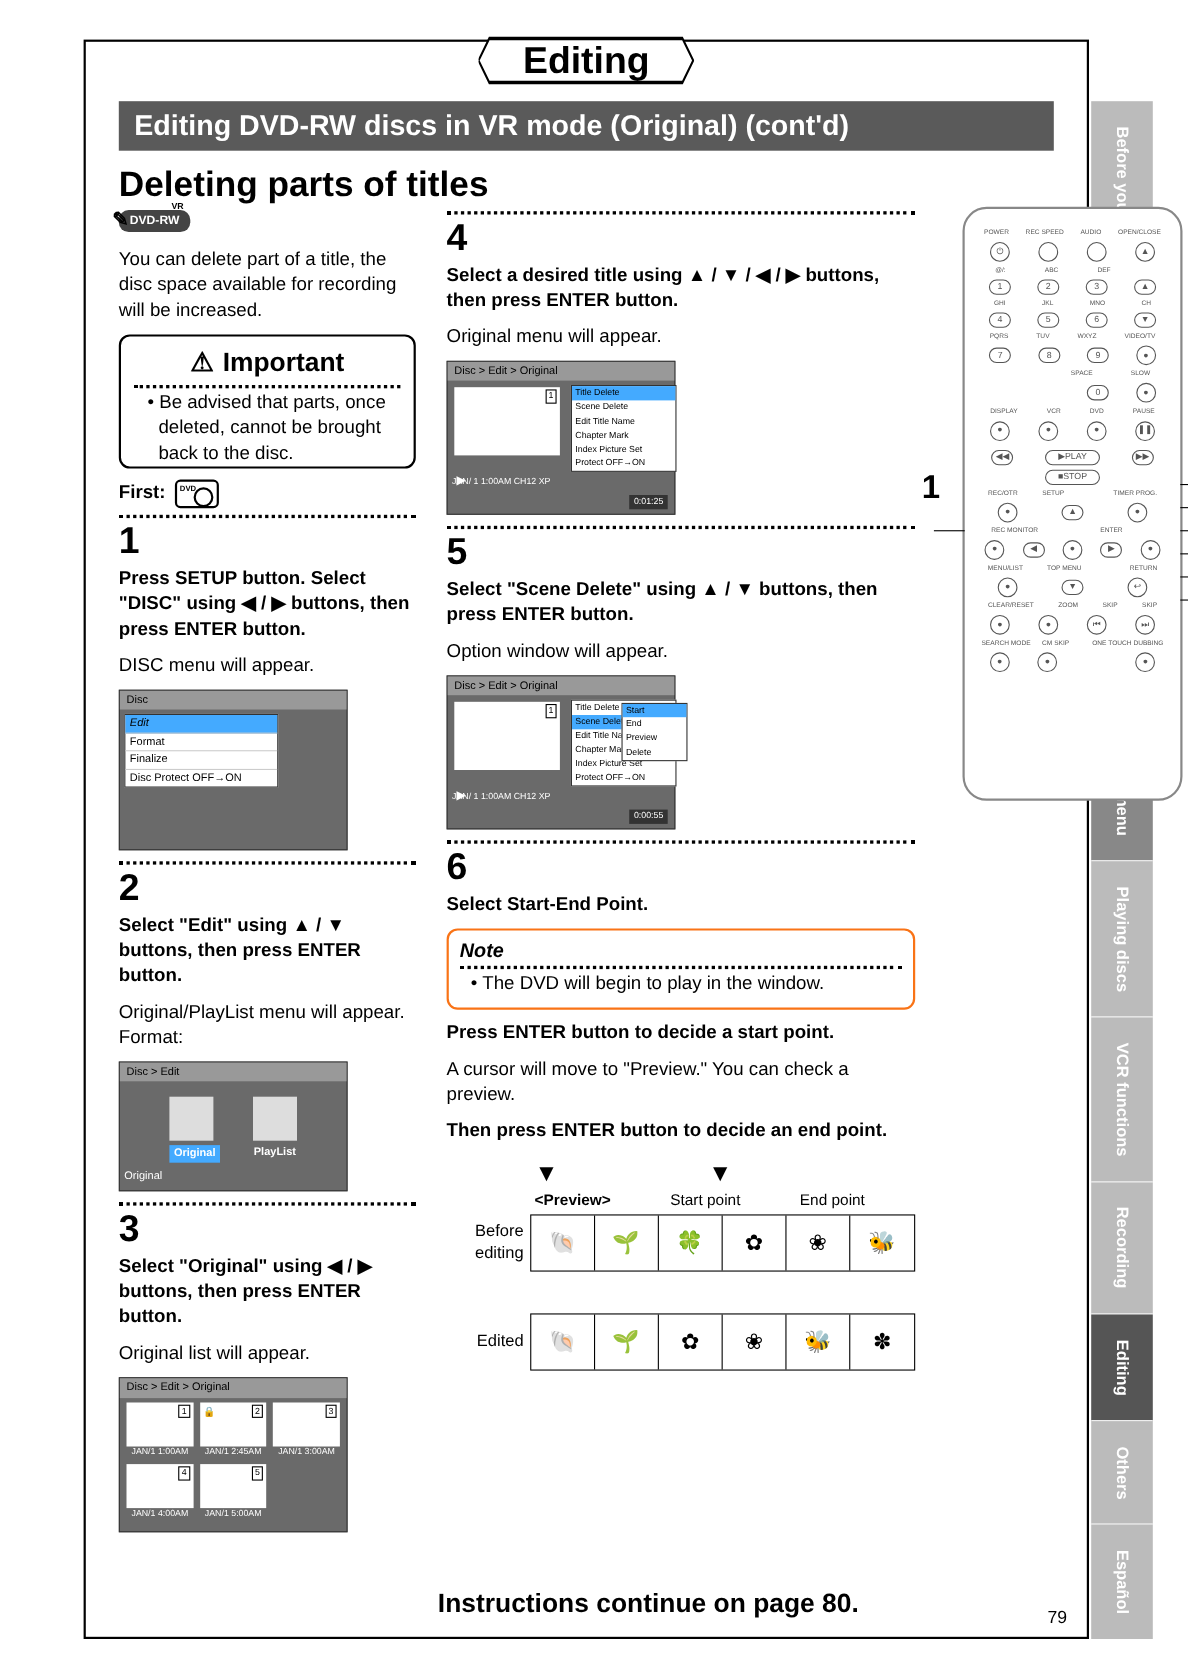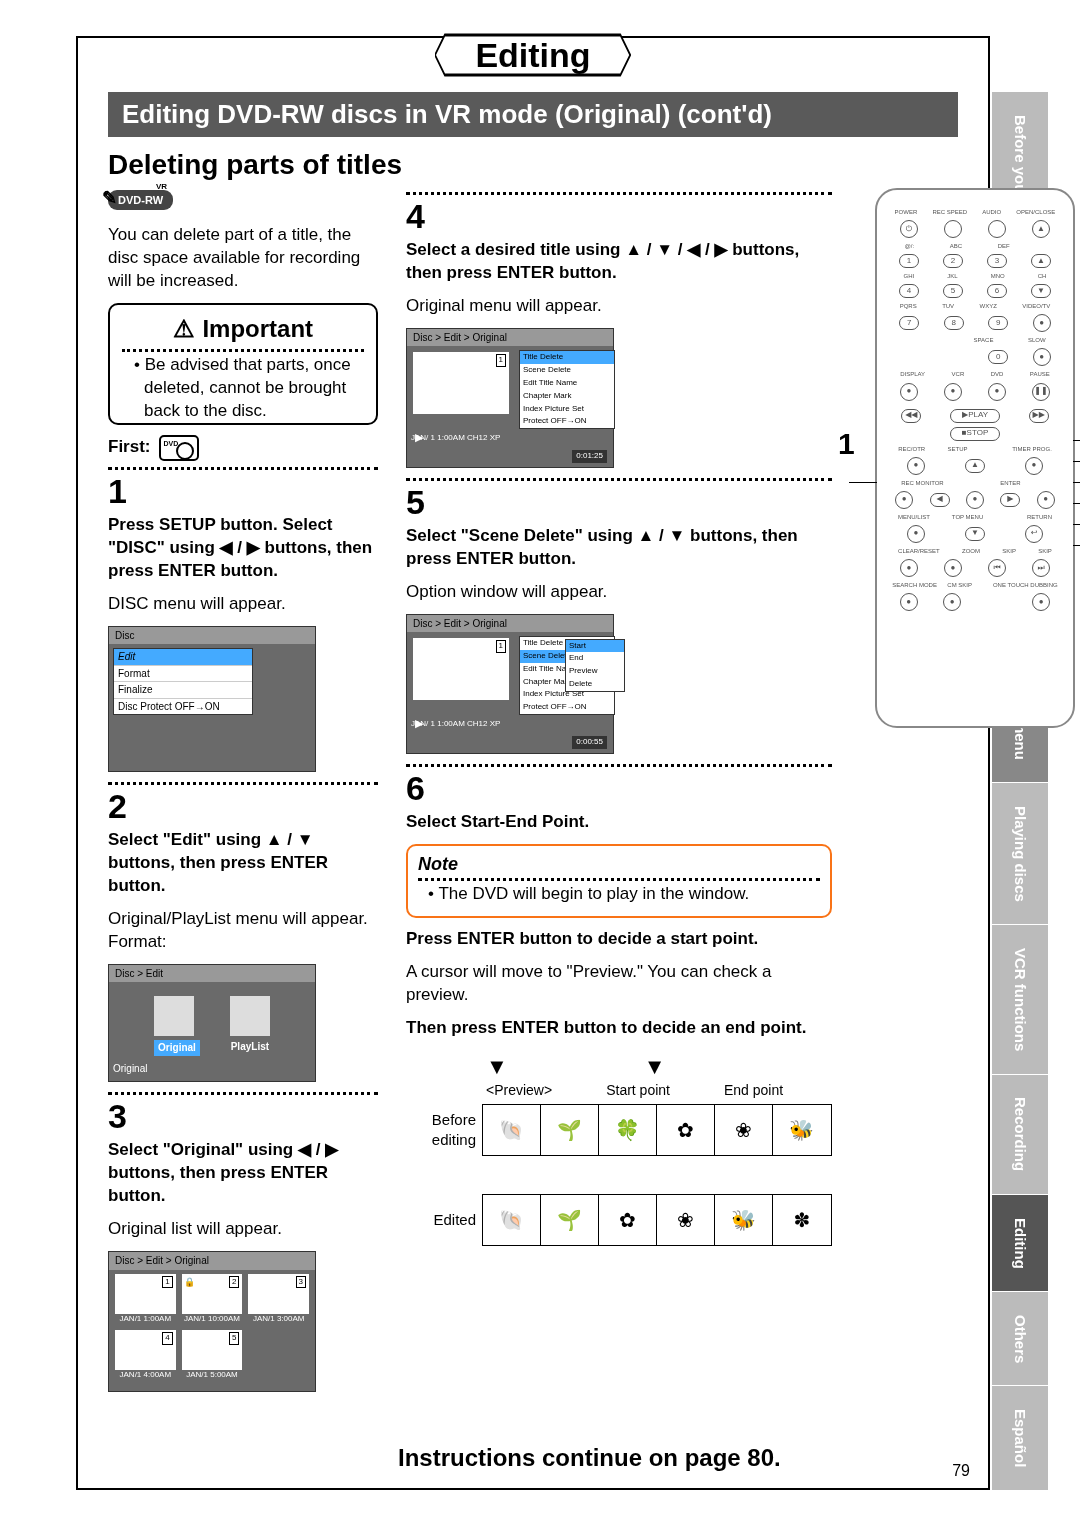--- a/index.html
+++ b/index.html
@@ -42,21 +42,21 @@
     top: 92px; left: 108px; right: 122px;
     background: #5a5a5a;
     color: #fff;
     font-size: 26px;
     font-weight: 700;
     padding: 7px 14px;
   }
   .section-title {
     position: absolute;
     top: 149px; left: 108px;
-    font-size: 28px;
+    font-size: 32px;
     font-weight: 700;
   }
   .page-num {
     position: absolute;
     bottom: 46px; right: 110px;
     font-size: 16px;
   }
 
   
   .side-tabs {
@@ -167,21 +167,21 @@
   .note-box .bull{margin-left:10px;text-indent:-10px;padding-left:10px;}
 
   .continue {
     position:absolute;bottom:54px;left:398px;
     font-size:24px;font-weight:700;
   }
 
   
   .preview-diagram{margin-top:12px;font-size:14px;}
   .preview-diagram .hdr-row{display:flex;gap:54px;font-weight:400;margin-left:80px;}
-  .preview-diagram .hdr-row b{font-weight:400;}
+  .preview-diagram .hdr-row b{font-weight:700;}
   .preview-diagram .strip-row{display:flex;align-items:center;margin-top:4px;gap:6px;}
   .preview-diagram .strip-label{width:70px;text-align:right;font-size:15px;}
   .preview-diagram .strip{display:flex;border:1px solid #000;height:52px;}
   .preview-diagram .cell{width:58px;border-right:1px solid #000;display:flex;align-items:center;justify-content:center;font-size:20px;}
   .preview-diagram .cell:last-child{border-right:none;}
   .preview-diagram .arrows{display:flex;margin-left:80px;gap:46px;font-size:22px;}
 
   
   .remote-area{position:absolute;top:0;left:0;right:0;}
   .big-1{position:absolute;top:236px;left:-22px;font-size:30px;font-weight:700;}
@@ -304,21 +304,21 @@
             <div class="th">
               <span class="n">1</span>
             </div>
             <div class="cap">JAN/1  1:00AM</div>
           </div>
         <div>
             <div class="th">
               <span class="lock">🔒</span>
               <span class="n">2</span>
             </div>
-            <div class="cap">JAN/1  10:00AM</div>
+            <div class="cap">JAN/1  2:45AM</div>
           </div>
         <div>
             <div class="th">
               <span class="n">3</span>
             </div>
             <div class="cap">JAN/1  3:00AM</div>
           </div>
         <div>
             <div class="th">
               <span class="n">4</span>

